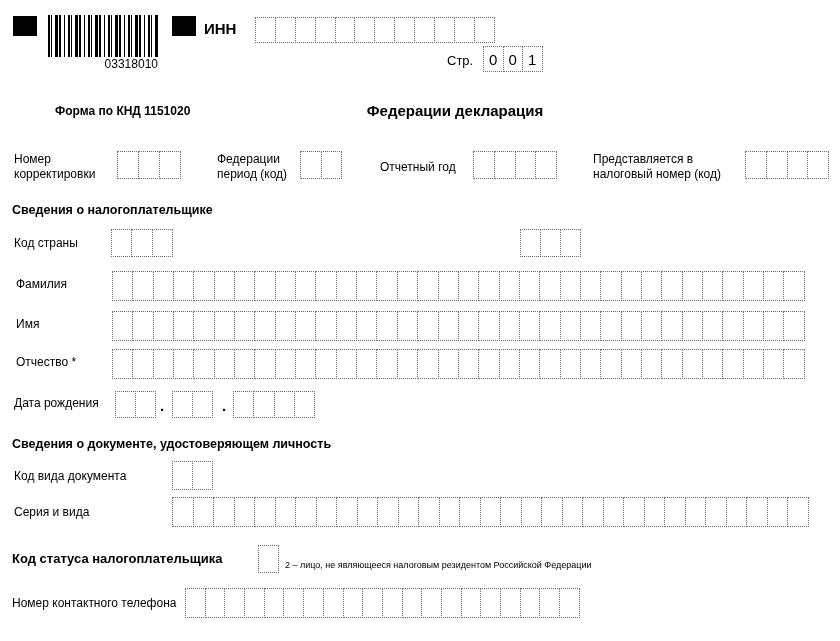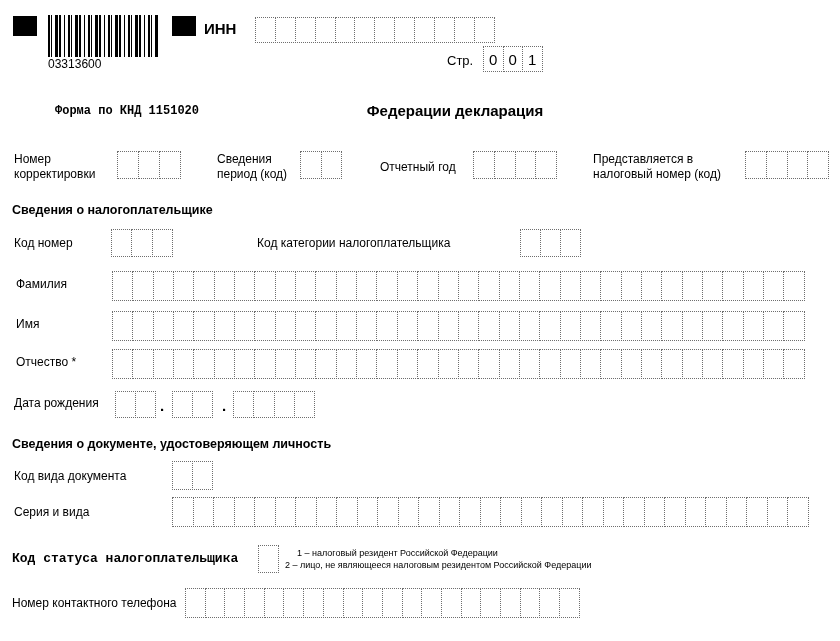--- a/index.html
+++ b/index.html
@@ -1,26 +1,26 @@
 <!DOCTYPE html>
 <html><head>
 <meta charset="utf-8">
 <style>
   html,body{margin:0;padding:0;background:#fff;}
   .canvas{position:relative;width:840px;height:641px;background:#ffffff;
           font-family:"Liberation Sans",sans-serif;color:#000;overflow:hidden;}
   .abs{position:absolute;}
   .lbl{font-size:12px;line-height:15px;}
-  .b{font-weight:bold;font-family:Liberation Mono, monospace;}
+  .b{font-weight:bold;}
   .sq{position:absolute;width:24px;height:20px;background:#000;}
   .barcode{position:absolute;left:48px;top:15px;width:110px;height:42px;
     background:repeating-linear-gradient(90deg,#000 0 2px,#fff 2px 3px,#000 3px 4px,#fff 4px 7px,
       #000 7px 10px,#fff 10px 11px,#000 11px 13px,#fff 13px 16px,#000 16px 17px,#fff 17px 20px);}
   .bartext{position:absolute;left:48px;top:57px;width:110px;display:flex;
-    justify-content:flex-start;font-size:12px;}
+    justify-content:flex-end;font-size:12px;}
   .title{position:absolute;left:120px;top:101px;width:670px;text-align:center;
     font-weight:bold;font-size:15px;line-height:19px;}
   .h1{position:absolute;font-weight:bold;font-size:12.5px;}
   .cellbox{position:absolute;display:flex;}
   .cell{flex:0 0 var(--cw,21px);width:var(--cw,21px);margin-left:-1px;box-sizing:border-box;
     border:1px dotted #6e6e6e;display:flex;align-items:center;justify-content:center;
     font-size:15px;background:#fff;}
   .cell:first-child{margin-left:0;}
   .legend{position:absolute;font-size:9px;line-height:12px;white-space:nowrap;}
   .dot{position:absolute;font-weight:bold;font-size:15px;}
@@ -29,21 +29,21 @@
 </style>
 </head>
 <body>
 
 <div class="canvas">
 
   <div class="sq" style="left:13px;top:16px"></div>
   <div class="barcode"></div>
   <div class="bartext">
     <span>0331</span>
-    <span>3600</span>
+    <span>8010</span>
   </div>
   <div class="sq" style="left:172px;top:16px"></div>
 
   <div class="innlbl" style="left:204px;top:20px">ИНН</div>
   <div class="cellbox" style="left:255px;top:17px;height:26px;--cw:20.9px">
       <span class="cell"></span>
       <span class="cell"></span>
       <span class="cell"></span>
       <span class="cell"></span>
       <span class="cell"></span>
@@ -72,21 +72,21 @@
     <div>Номер</div>
     <div>корректировки</div>
   </div>
   <div class="cellbox" style="left:117px;top:151px;height:28px;--cw:22px">
       <span class="cell"></span>
       <span class="cell"></span>
       <span class="cell"></span>
     </div>
 
   <div class="abs lbl" style="left:217px;top:152px">
-    <div>Сведения</div>
+    <div>Федерации</div>
     <div>период (код)</div>
   </div>
   <div class="cellbox" style="left:300px;top:151px;height:28px;--cw:21.5px">
       <span class="cell"></span>
       <span class="cell"></span>
     </div>
 
   <div class="abs lbl" style="left:380px;top:160px">Отчетный год</div>
   <div class="cellbox" style="left:473px;top:151px;height:28px;--cw:21.75px">
       <span class="cell"></span>
@@ -101,28 +101,27 @@
   </div>
   <div class="cellbox" style="left:745px;top:151px;height:28px;--cw:21.75px">
       <span class="cell"></span>
       <span class="cell"></span>
       <span class="cell"></span>
       <span class="cell"></span>
     </div>
 
   <div class="h1" style="left:12px;top:203px">Сведения о налогоплательщике</div>
 
-  <div class="abs lbl" style="left:14px;top:236px">Код номер</div>
+  <div class="abs lbl" style="left:14px;top:236px">Код страны</div>
   <div class="cellbox" style="left:111px;top:229px;height:28px;--cw:21.3px">
       <span class="cell"></span>
       <span class="cell"></span>
       <span class="cell"></span>
     </div>
 
-  <div class="abs lbl" style="left:257px;top:236px">Код категории налогоплательщика</div>
   <div class="cellbox" style="left:520px;top:229px;height:28px;--cw:21px">
       <span class="cell"></span>
       <span class="cell"></span>
       <span class="cell"></span>
     </div>
 
   <div class="abs lbl" style="left:16px;top:277px">Фамилия</div>
   <div class="cellbox" style="left:112px;top:271px;height:30px;--cw:21.35px">
       <span class="cell"></span>
       <span class="cell"></span>
@@ -294,21 +293,20 @@
       <span class="cell"></span>
       <span class="cell"></span>
       <span class="cell"></span>
       <span class="cell"></span>
     </div>
 
   <div class="abs b" style="left:12px;top:551px;font-size:13px">Код статуса налогоплательщика</div>
   <div class="cellbox" style="left:258px;top:545px;height:28px;--cw:21px">
       <span class="cell"></span>
     </div>
-  <div class="legend" style="left:297px;top:547px">1 – налоговый резидент Российской Федерации</div>
   <div class="legend" style="left:285px;top:559px">2 – лицо, не являющееся налоговым резидентом Российской Федерации</div>
 
   <div class="abs lbl" style="left:12px;top:596px">Номер контактного телефона</div>
   <div class="cellbox" style="left:185px;top:588px;height:30px;--cw:20.7px">
       <span class="cell"></span>
       <span class="cell"></span>
       <span class="cell"></span>
       <span class="cell"></span>
       <span class="cell"></span>
       <span class="cell"></span>

